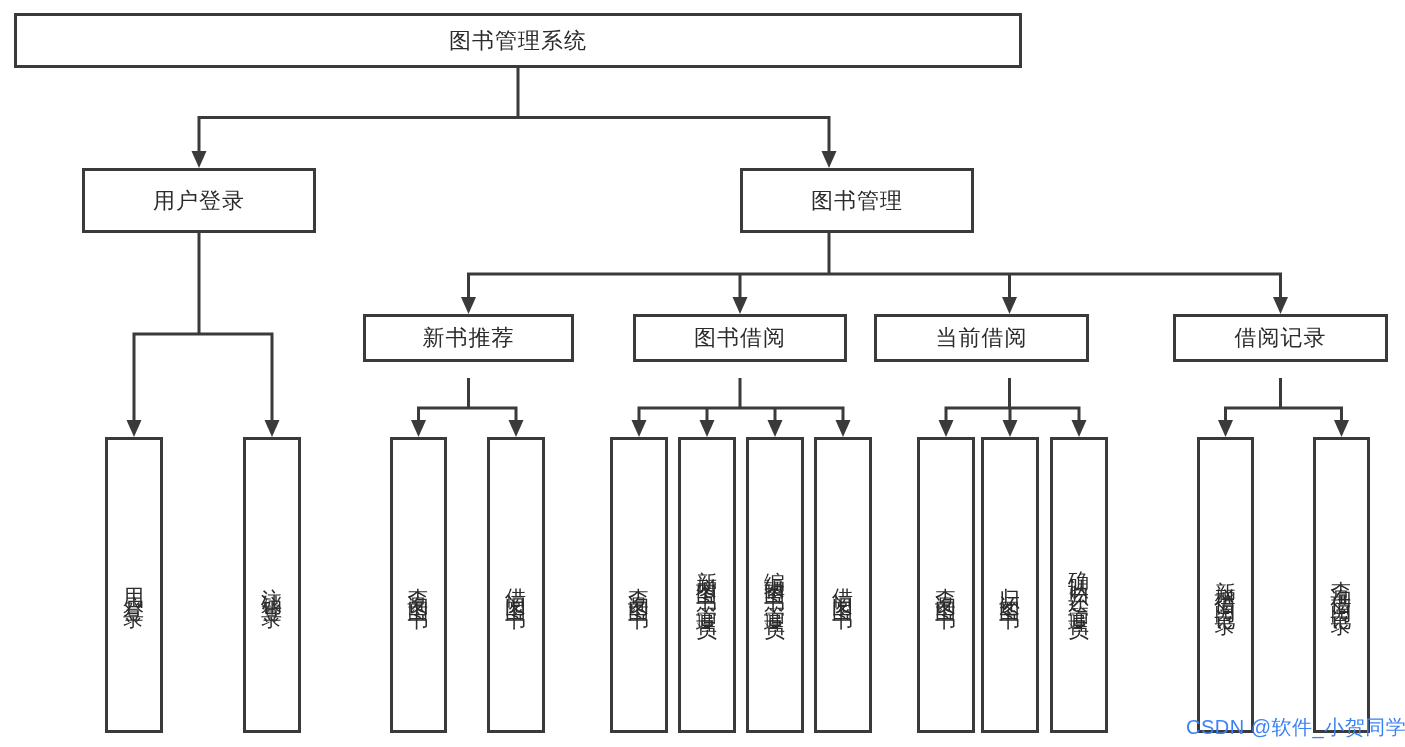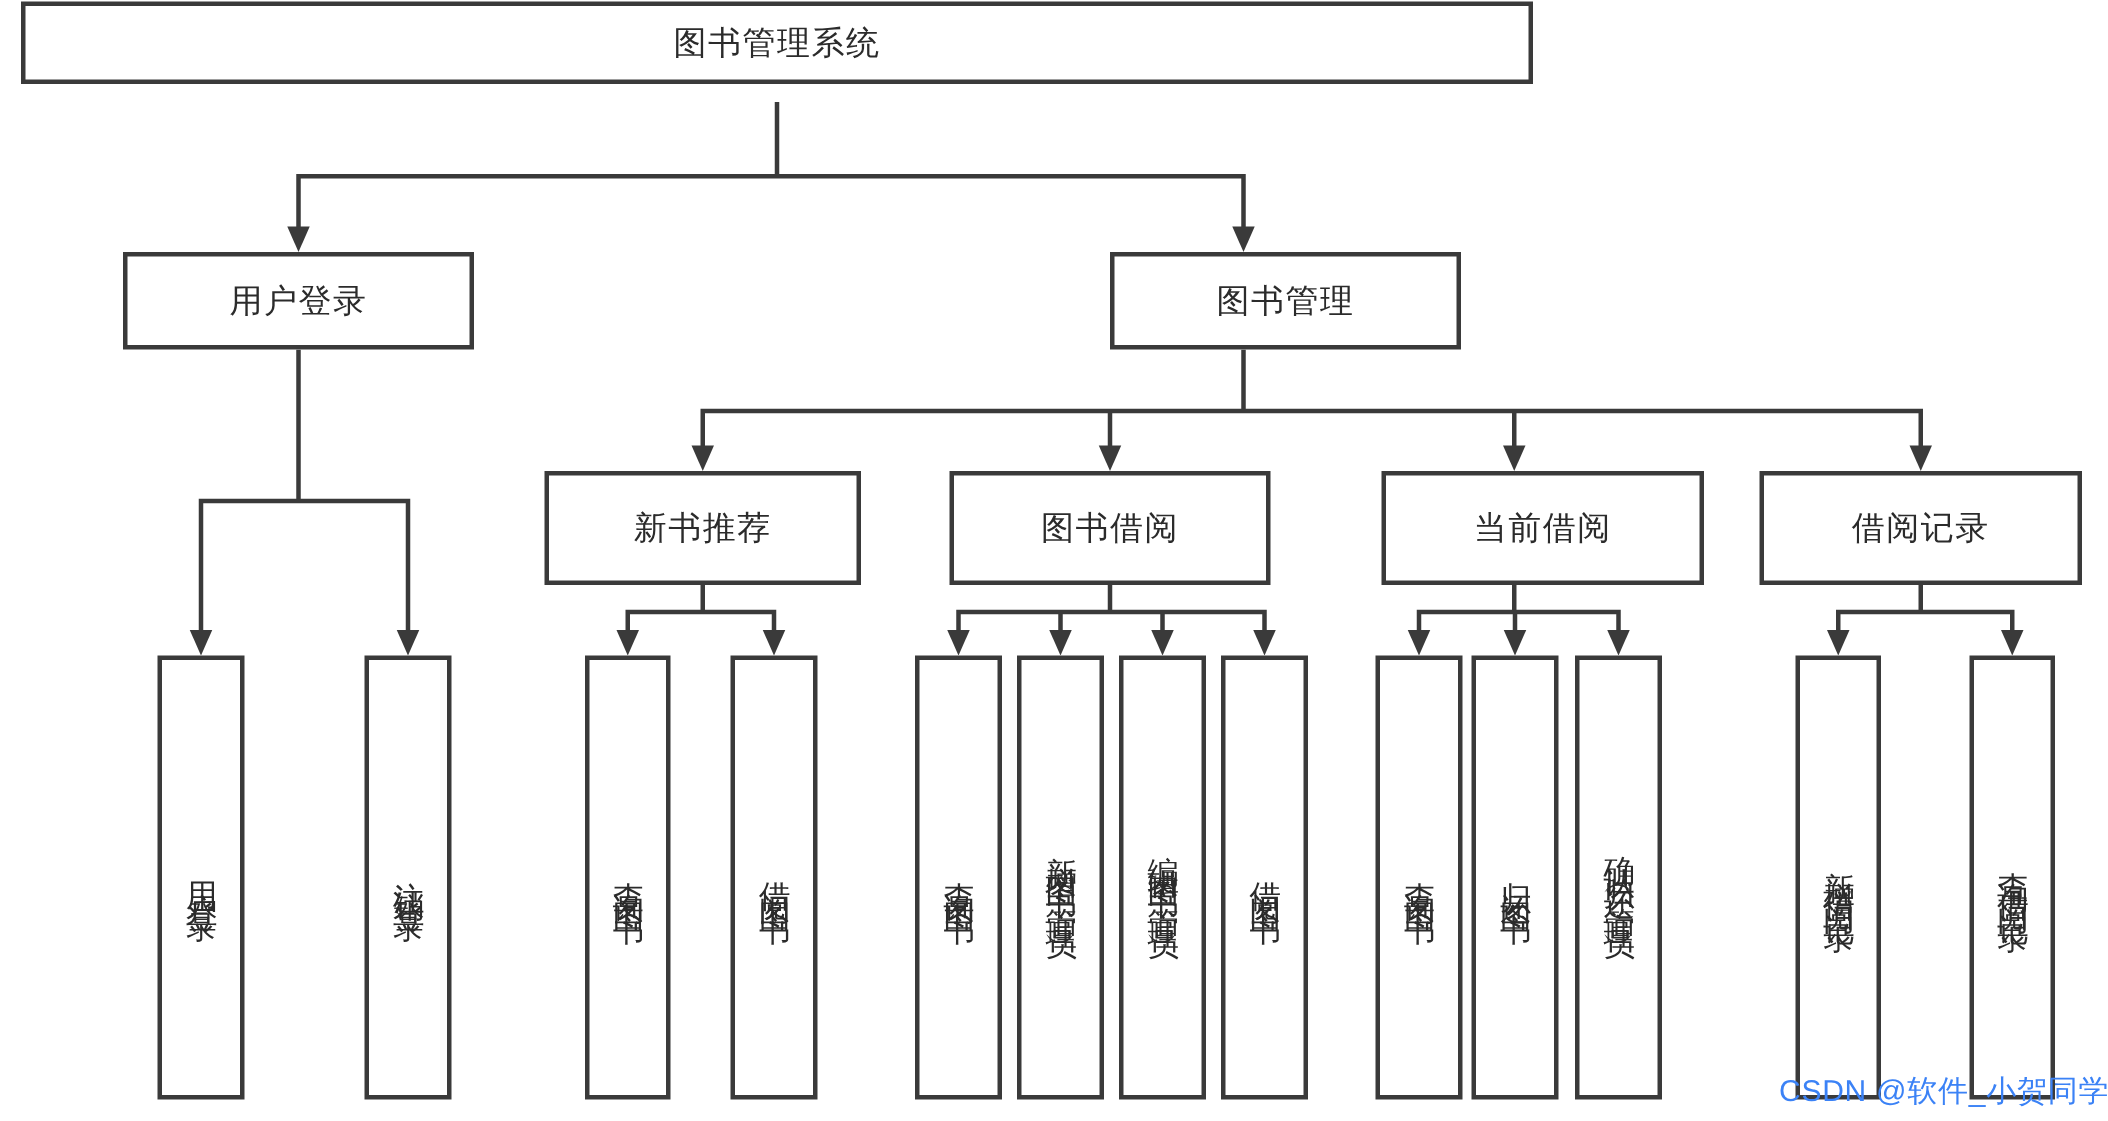--- a/index.html
+++ b/index.html
@@ -27,30 +27,30 @@
     border: 3px solid #3a3a3a;
     display: flex;
     align-items: center;
     justify-content: center;
     color: #2b2b2b;
     z-index: 2;
   }
 
   .node.h { font-size: 22px; letter-spacing: 1px; }
 
-  .node.root  { left: 14px;   top: 1px;  width: 1008px; height: 55px; }
+  .node.root  { left: 14px;   top: 13px;  width: 1008px; height: 55px; }
 
   .node.lvl2  { top: 168px; height: 65px; }
   .node.user-login { left: 82px;  width: 234px; }
   .node.book-mgmt  { left: 712px; width: 234px; margin-left: 28px; }
 
-  .node.lvl3  { top: 314px; height: 76px; }
+  .node.lvl3  { top: 314px; height: 48px; }
   .node.nb { left: 363px;  width: 211px; }
   .node.bb { left: 633px;  width: 214px; text-align: center; }
-  .node.cb { left: 921px;  width: 215px; }
+  .node.cb { left: 874px;  width: 215px; }
   .node.br { left: 1173px; width: 215px; }
 
   .node.leaf { top: 437px; height: 296px; width: 58px; }
   .leaf span {
     writing-mode: vertical-rl;
     text-orientation: mixed;
     font-size: 21px;
     letter-spacing: 7px;
     line-height: 1;
     color: #2b2b2b;

